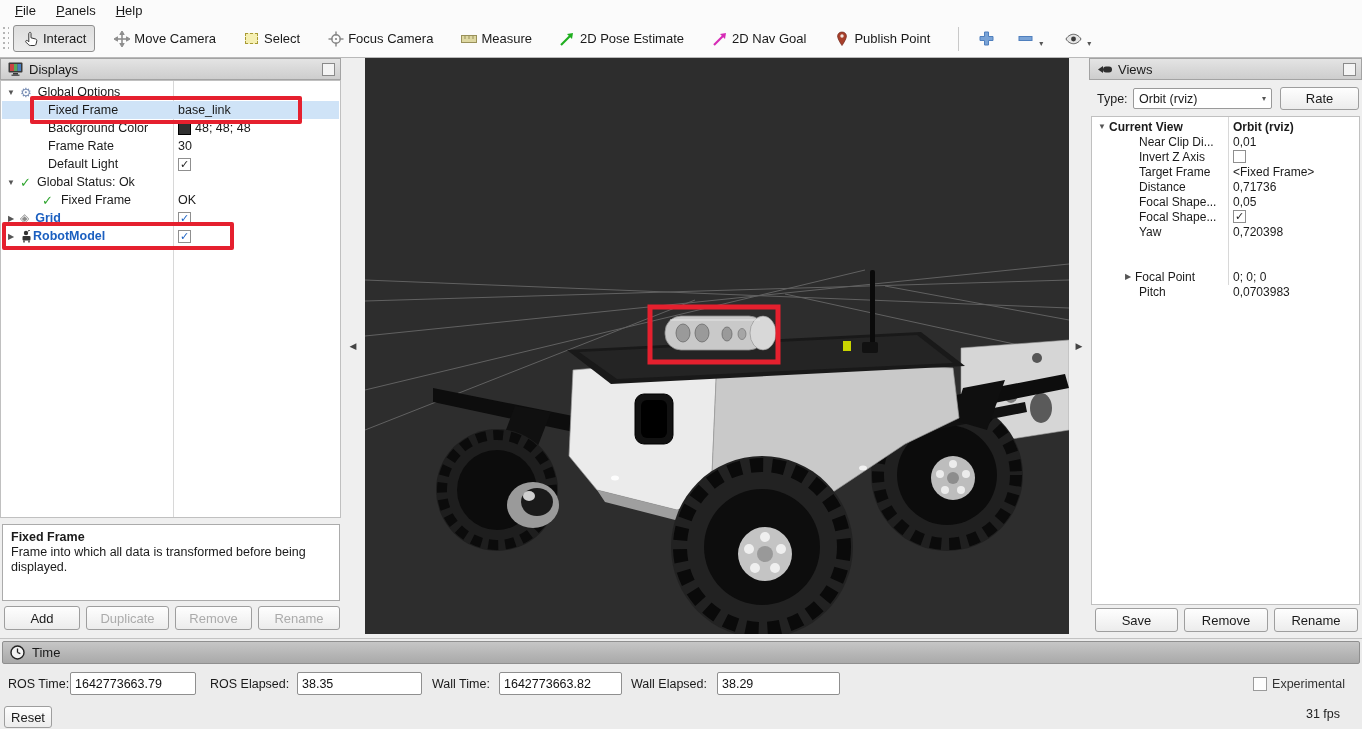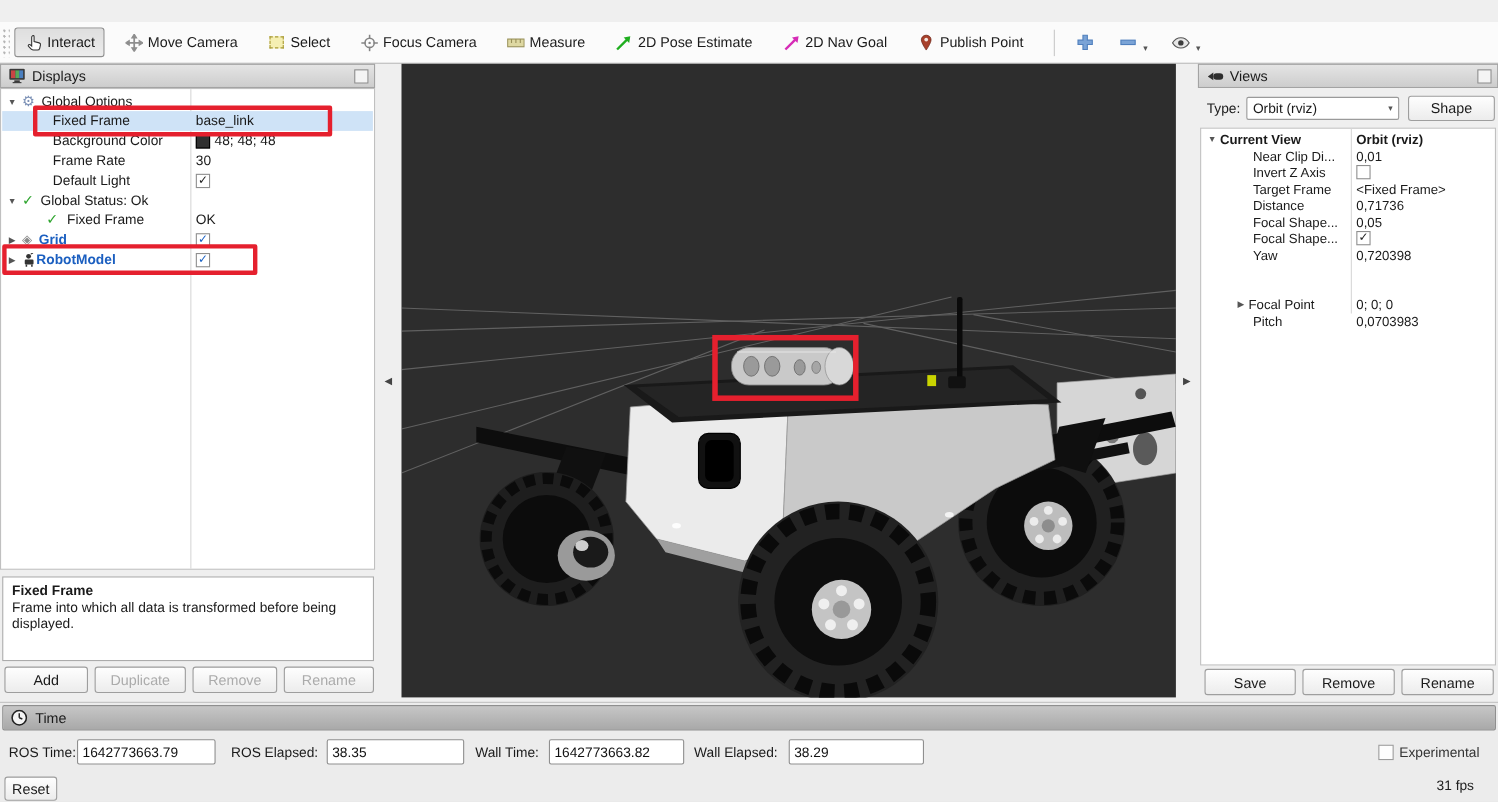--- a/index.html
+++ b/index.html
@@ -73,20 +73,25 @@
   .time-input{position:absolute;top:33px;height:23px;border:1px solid #8f8f8f;border-radius:2px;background:#fff;font-family:inherit;font-size:12.5px;padding:0 4px;color:#111;}
   .fps{position:absolute;right:22px;top:68px;font-size:12.5px;color:#222;}
   .exp-wrap{position:absolute;right:17px;top:38px;display:flex;align-items:center;gap:5px;font-size:12.5px;color:#333;}
   .exp-cb{width:14px;height:14px;border:1px solid #9a9a9a;background:#fdfdfd;}
 </style>
 </head>
 <body>
 
 <div id="app">
 
+  <div class="menubar">
+    <span class="menu-item">File</span>
+    <span class="menu-item">Panels</span>
+    <span class="menu-item">Help</span>
+  </div>
 
   <div class="toolbar">
     <div class="tb-handle"></div>
 
     <div class="tool-btn active">
       <span class="icon16">
         <svg width="16" height="16" viewBox="0 0 16 16">
             <path d="M6.2 1.8c.8-.9 1.8-.4 1.8.6v4.4l4.6 1.2c1 .3 1.4 1 1.2 1.9l-.7 3c-.3 1.2-1 1.6-2.1 1.6H7.4c-.8 0-1.4-.3-2-.9L3 11.2c-.7-.8-.2-1.8.7-1.8.4 0 .8.2 1.1.5l1 .9V2.9c0-.5.1-.8.4-1.1z" fill="#fff" stroke="#333" stroke-width="1"></path>
           </svg>
       </span>
@@ -415,21 +420,21 @@
     </span>
     <span>Views</span>
     <span class="float-btn"></span>
   </div>
 
   <span style="position:absolute;left:1097px;top:92px;font-size:12.5px;">Type:</span>
   <div class="combo" style="left:1133px;top:88px;width:139px;">
     <span>Orbit (rviz)</span>
     <span class="mini-arrow">▾</span>
   </div>
-  <button class="btn" style="left:1280px;top:87px;width:79px;height:23px;">Shape</button>
+  <button class="btn" style="left:1280px;top:87px;width:79px;height:23px;">Rate</button>
 
   <div class="white-area" style="left:1091px;top:116px;width:269px;height:489px;">
     <div class="col-divider" style="left:136px;top:0;height:168px;"></div>
 
     <div class="vrow" style="top:2px;font-weight:bold;">
       <span class="expander" style="margin-left:4px;">▼</span>
       <span style="margin-left:2px;">Current View</span>
       <span class="tval" style="left:140px;">Orbit (rviz)</span>
     </div>
     <div class="vrow" style="top:17px;">

